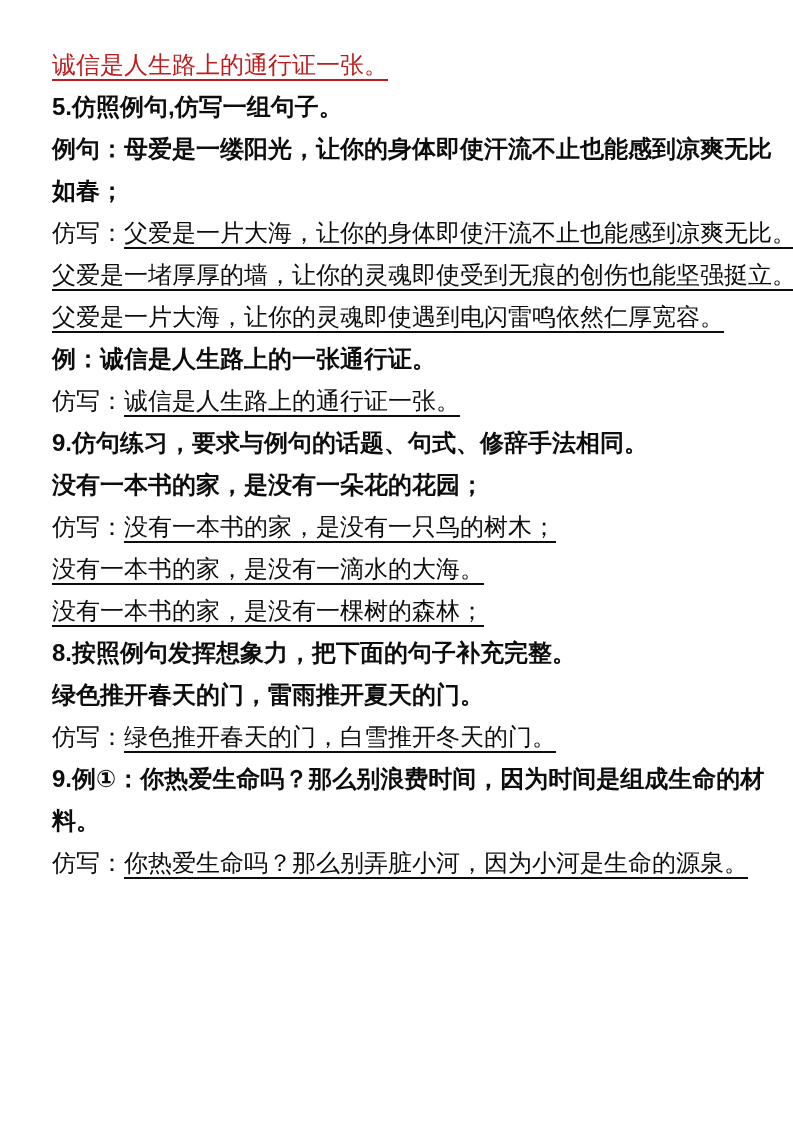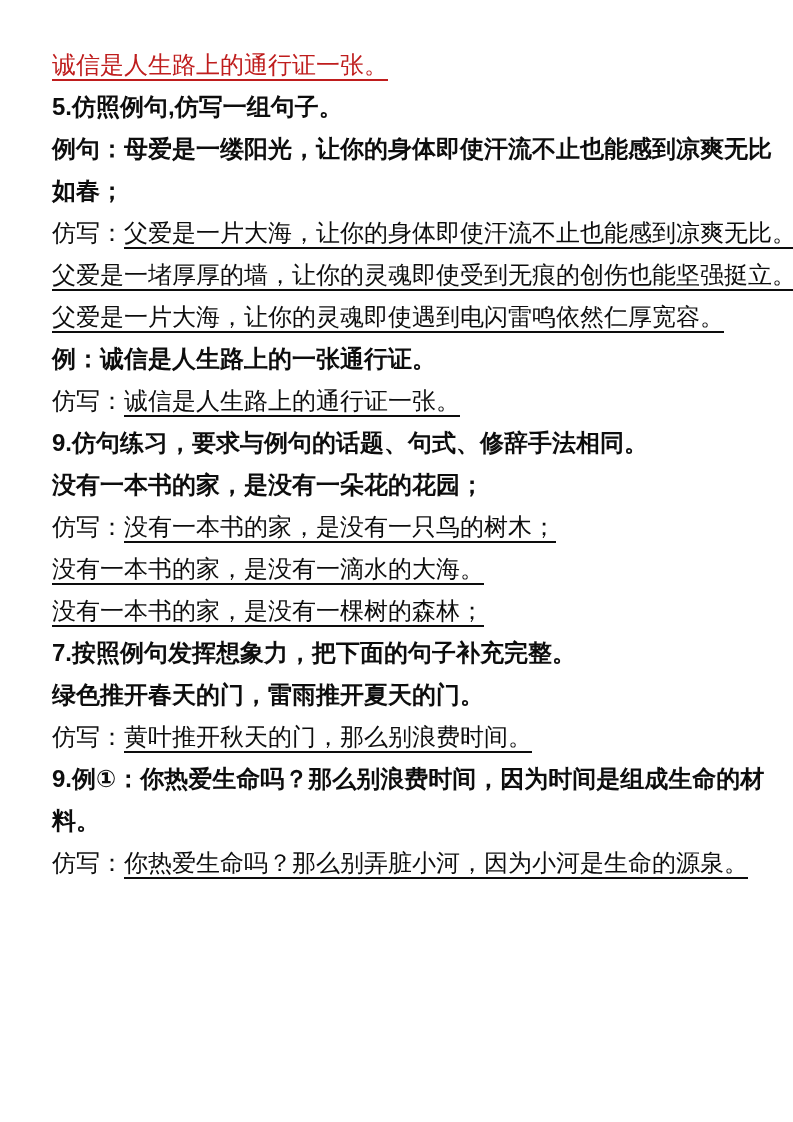--- a/index.html
+++ b/index.html
@@ -47,20 +47,20 @@
       <div class="line "><span class="label">仿写：</span><span class="u">父爱是一片大海，让你的身体即使汗流不止也能感到凉爽无比。</span></div>
       <div class="line "><span class="u">父爱是一堵厚厚的墙，让你的灵魂即使受到无痕的创伤也能坚强挺立。</span></div>
       <div class="line "><span class="u">父爱是一片大海，让你的灵魂即使遇到电闪雷鸣依然仁厚宽容。</span></div>
       <div class="line bold"><span class="">例：诚信是人生路上的一张通行证。</span></div>
       <div class="line "><span class="label">仿写：</span><span class="u">诚信是人生路上的通行证一张。</span></div>
       <div class="line bold"><span class="">9.仿句练习，要求与例句的话题、句式、修辞手法相同。</span></div>
       <div class="line bold"><span class="">没有一本书的家，是没有一朵花的花园；</span></div>
       <div class="line "><span class="label">仿写：</span><span class="u">没有一本书的家，是没有一只鸟的树木；</span></div>
       <div class="line "><span class="u">没有一本书的家，是没有一滴水的大海。</span></div>
       <div class="line "><span class="u">没有一本书的家，是没有一棵树的森林；</span></div>
-      <div class="line bold"><span class="">7.按照例句发挥想象力，把下面的句子补充完整。</span></div>
+      <div class="line bold"><span class="">8.按照例句发挥想象力，把下面的句子补充完整。</span></div>
       <div class="line bold"><span class="">绿色推开春天的门，雷雨推开夏天的门。</span></div>
-      <div class="line "><span class="label">仿写：</span><span class="u">黄叶推开秋天的门，那么别浪费时间。</span></div>
+      <div class="line "><span class="label">仿写：</span><span class="u">绿色推开春天的门，白雪推开冬天的门。</span></div>
       <div class="line bold"><span class="">9.例①：你热爱生命吗？那么别浪费时间，因为时间是组成生命的材</span></div>
       <div class="line bold"><span class="">料。</span></div>
       <div class="line "><span class="label">仿写：</span><span class="u">你热爱生命吗？那么别弄脏小河，因为小河是生命的源泉。</span></div>
     </div>
 </div>
 
 </body></html>

